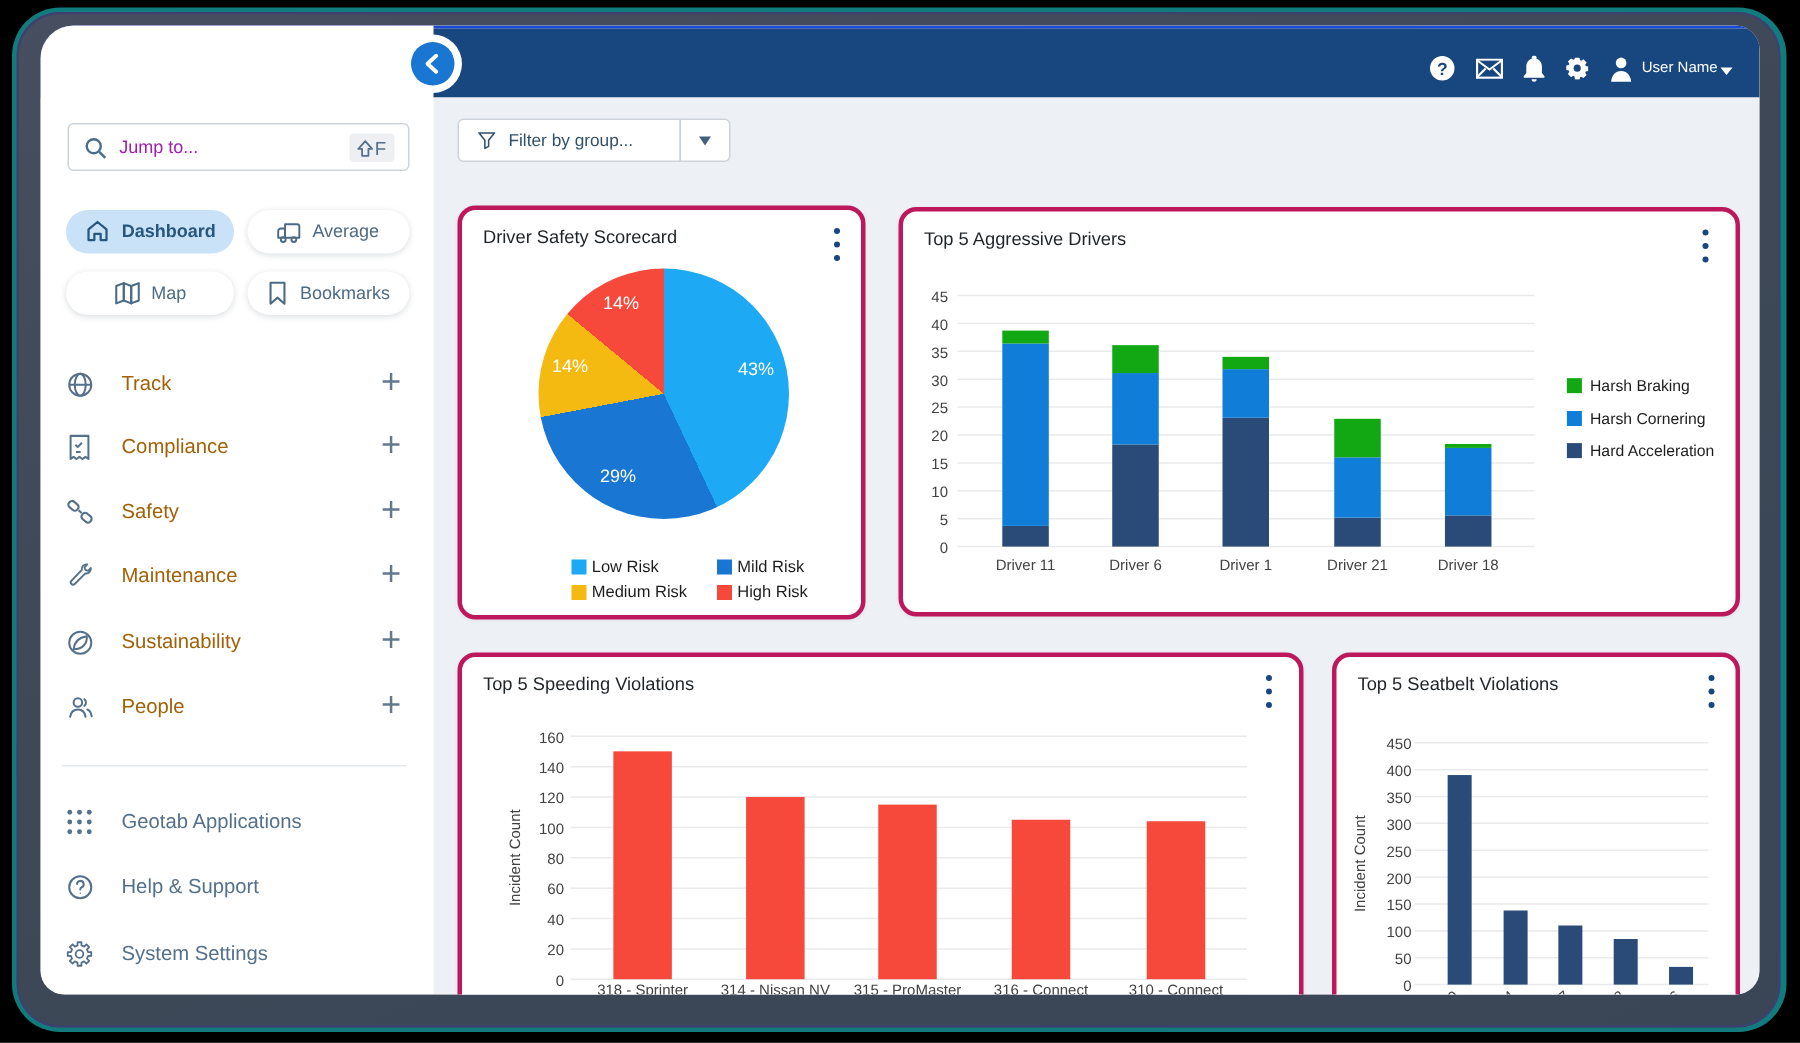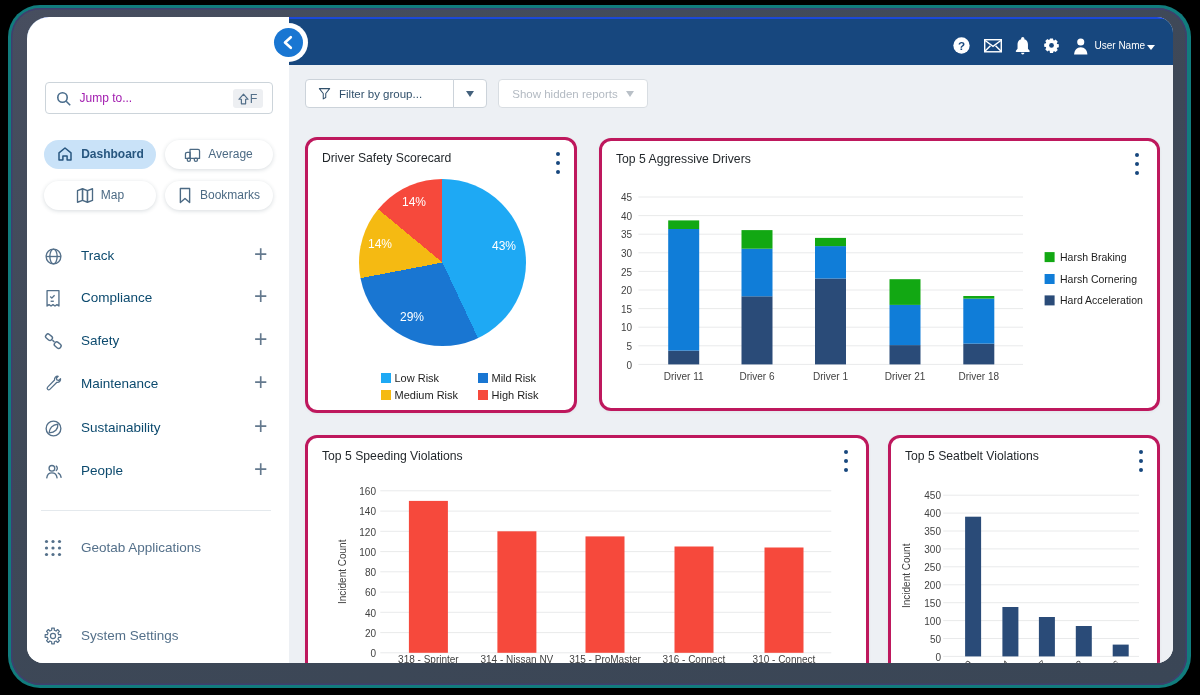--- a/index.html
+++ b/index.html
@@ -18,21 +18,21 @@
 
 #searchbox { position:absolute; left:17.5px; top:65px; width:228px; height:32px; border:1px solid #ccd4da; border-radius:4px; background:#fff; }
 #searchbox > svg { position:absolute; left:10px; top:8px; }
 #searchbox .kbd svg { position:static; }
 #searchbox .ph { position:absolute; left:34px; top:8px; font-size:12px; color:#a21caf; }
 #searchbox .kbd { position:absolute; right:9px; top:6.5px; height:19px; padding:0 5px; background:#edeff2; border-radius:3px; font-size:12.5px; color:#54708a; display:flex; align-items:center; gap:1px; }
 .pill { position:absolute; height:29.5px; border-radius:15px; background:#fff; box-shadow:0 1px 4px rgba(40,60,80,.18); display:flex; align-items:center; justify-content:center; gap:7px; font-size:12px; color:#4c6a84; }
 .pill.active { background:#c9e2f8; color:#27567f; box-shadow:none; font-weight:bold; }
 .mitem { position:absolute; left:0; width:261.5px; height:43px; }
 .mitem svg { position:absolute; left:17px; top:12px; }
-.mitem .t { position:absolute; left:54px; top:13px; font-size:13.5px; color:#0c4a6e; }
+.mitem .t { position:absolute; left:54px; top:13px; font-size:13.5px; color:#a16207; }
 .mitem .plus { position:absolute; left:227px; top:6px; font-size:23px; font-weight:100; color:#64798e; }
 #sep { position:absolute; left:14px; top:493px; width:230px; height:1px; background:#e4e9ed; }
 .bitem { position:absolute; left:0; width:261.5px; height:43px; }
 .bitem svg { position:absolute; left:17px; top:12px; }
 .bitem .t { position:absolute; left:54px; top:13px; font-size:13.5px; color:#54708a; }
 
 .tbi { position:absolute; top:13px; }
 #uname { position:absolute; left:1067.5px; top:21px; font-size:10px; color:#fff; }
 #ucaret { position:absolute; left:1119.5px; top:25.5px; width:0; height:0; border-left:4.5px solid transparent; border-right:4.5px solid transparent; border-top:5.5px solid #fff; }
 
@@ -96,24 +96,20 @@
     </div>
     <div id="main"></div>
 
     <div class="fbtn" id="fb1">
       <svg width="13" height="13" viewBox="0 0 24 24" fill="none" stroke="#31506b" stroke-width="1.9" stroke-linejoin="round">
           <path d="M2.5 3h19l-7.2 9v7.5l-4.6 2.5V12z"></path>
         </svg>
       <span>Filter by group...</span>
     </div>
     <div class="fbtn" id="fb2">
-        <span class="caret"></span>
-      </div>
-    <div class="fbtn" id="fb3">
-        <span>Show hidden reports</span>
         <span class="caret"></span>
       </div>
 
     <div class="card" style="left:278px; top:120px; width:272px; height:276px;">
       <div class="ctitle">Driver Safety Scorecard</div>
       <div class="dots" style="right:14px;">
           <i></i>
           <i></i>
           <i></i>
         </div>
@@ -389,20 +385,28 @@
             <circle cx="15.5" cy="2.5" r="1.6"></circle>
             <circle cx="2.5" cy="9" r="1.6"></circle>
             <circle cx="9" cy="9" r="1.6"></circle>
             <circle cx="15.5" cy="9" r="1.6"></circle>
             <circle cx="2.5" cy="15.5" r="1.6"></circle>
             <circle cx="9" cy="15.5" r="1.6"></circle>
             <circle cx="15.5" cy="15.5" r="1.6"></circle>
           </svg>
         <span class="t">Geotab Applications</span>
       </div>
+      <div class="bitem" style="top:553.5px;">
+        <svg width="19" height="19" viewBox="0 0 24 24" fill="none" stroke="#54708a" stroke-width="1.7">
+            <circle cx="12" cy="12" r="9.3"></circle>
+            <path d="M9.3 9.2a2.8 2.8 0 1 1 3.9 2.8c-.9.4-1.2 1-1.2 1.9" fill="none" stroke-linecap="round"></path>
+            <circle cx="12" cy="17" r="0.6" fill="#54708a" stroke="none"></circle>
+          </svg>
+        <span class="t">Help &amp; Support</span>
+      </div>
       <div class="bitem" style="top:598px;">
         <svg width="18" height="18" viewBox="0 0 24 24" fill="none" stroke="#54708a" stroke-width="1.6" stroke-linejoin="round">
             <circle cx="12" cy="12" r="3.4"></circle>
             <path d="M10.26 1.54 L13.74 1.54 L13.76 4.40 L16.13 5.38 L18.16 3.38 L20.62 5.84 L18.62 7.87 L19.60 10.24 L22.46 10.26 L22.46 13.74 L19.60 13.76 L18.62 16.13 L20.62 18.16 L18.16 20.62 L16.13 18.62 L13.76 19.60 L13.74 22.46 L10.26 22.46 L10.24 19.60 L7.87 18.62 L5.84 20.62 L3.38 18.16 L5.38 16.13 L4.40 13.76 L1.54 13.74 L1.54 10.26 L4.40 10.24 L5.38 7.87 L3.38 5.84 L5.84 3.38 L7.87 5.38 L10.24 4.40 Z"></path>
           </svg>
         <span class="t">System Settings</span>
       </div>
     </div>
     <div id="collapse">
         <div class="inner"><svg width="29" height="29" viewBox="0 0 29 29" fill="none" stroke="#fff" stroke-width="2.6" stroke-linecap="round" stroke-linejoin="round">

